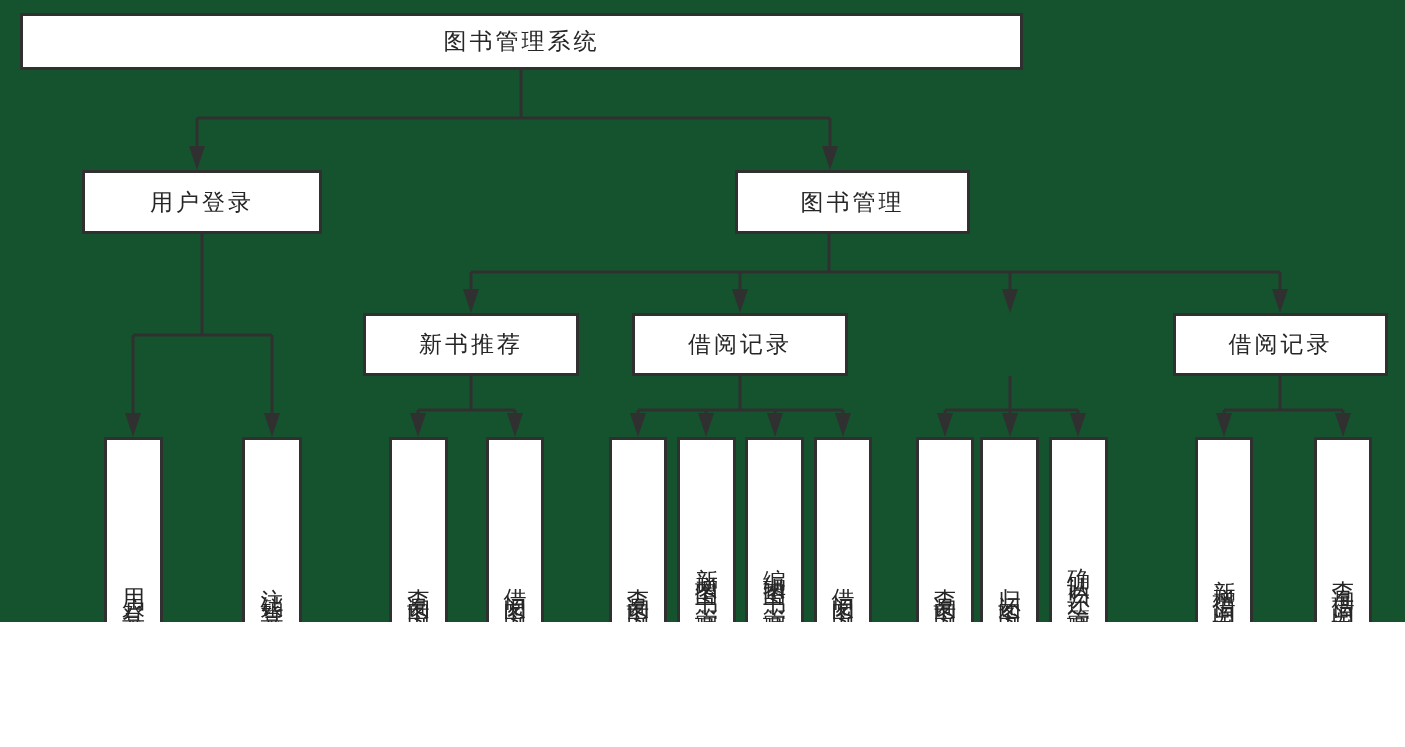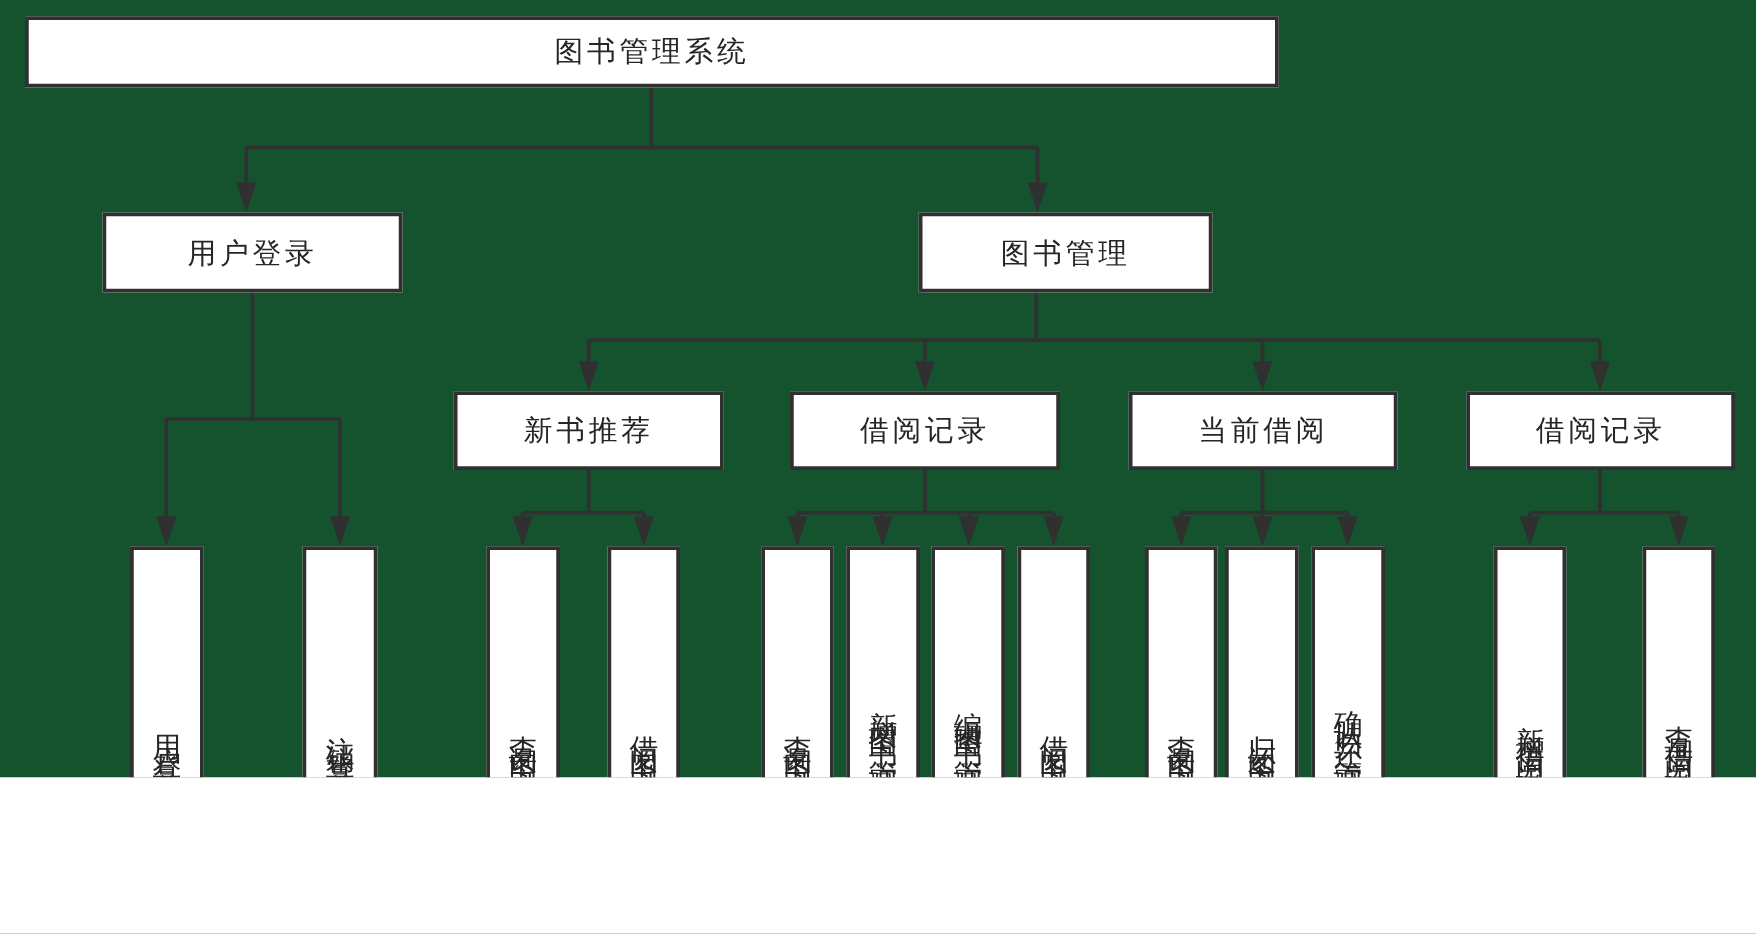--- a/index.html
+++ b/index.html
@@ -96,21 +96,20 @@
     </g>
   </svg>
 
   <div class="node" style="left:20px; top:13px; width:1003px; height:57px;">图书管理系统</div>
 
   <div class="node" style="left:82px; top:170px; width:240px; height:64px;">用户登录</div>
   <div class="node" style="left:712px; top:170px; width:235px; height:64px;margin-left:23px;">图书管理</div>
 
   <div class="node" style="left:363px; top:313px; width:216px; height:63px;">新书推荐</div>
   <div class="node" style="left:632px; top:313px; width:216px; height:63px;">借阅记录</div>
-  <div class="node" style="left:903px; top:313px; width:215px; height:63px;">当前借阅</div>
   <div class="node" style="left:1173px; top:313px; width:215px; height:63px;">借阅记录</div>
 
   <div class="node leaf" style="left:104px; width:59px;">用户登录</div>
   <div class="node leaf" style="left:242px; width:60px;">注销登录</div>
 
   <div class="node leaf" style="left:389px; width:59px;">查询图书</div>
   <div class="node leaf" style="left:486px; width:58px;">借阅图书</div>
 
   <div class="node leaf" style="left:609px; width:58px;">查询图书</div>
   <div class="node leaf" style="left:677px; width:59px;">新增图书（管理员）</div>

